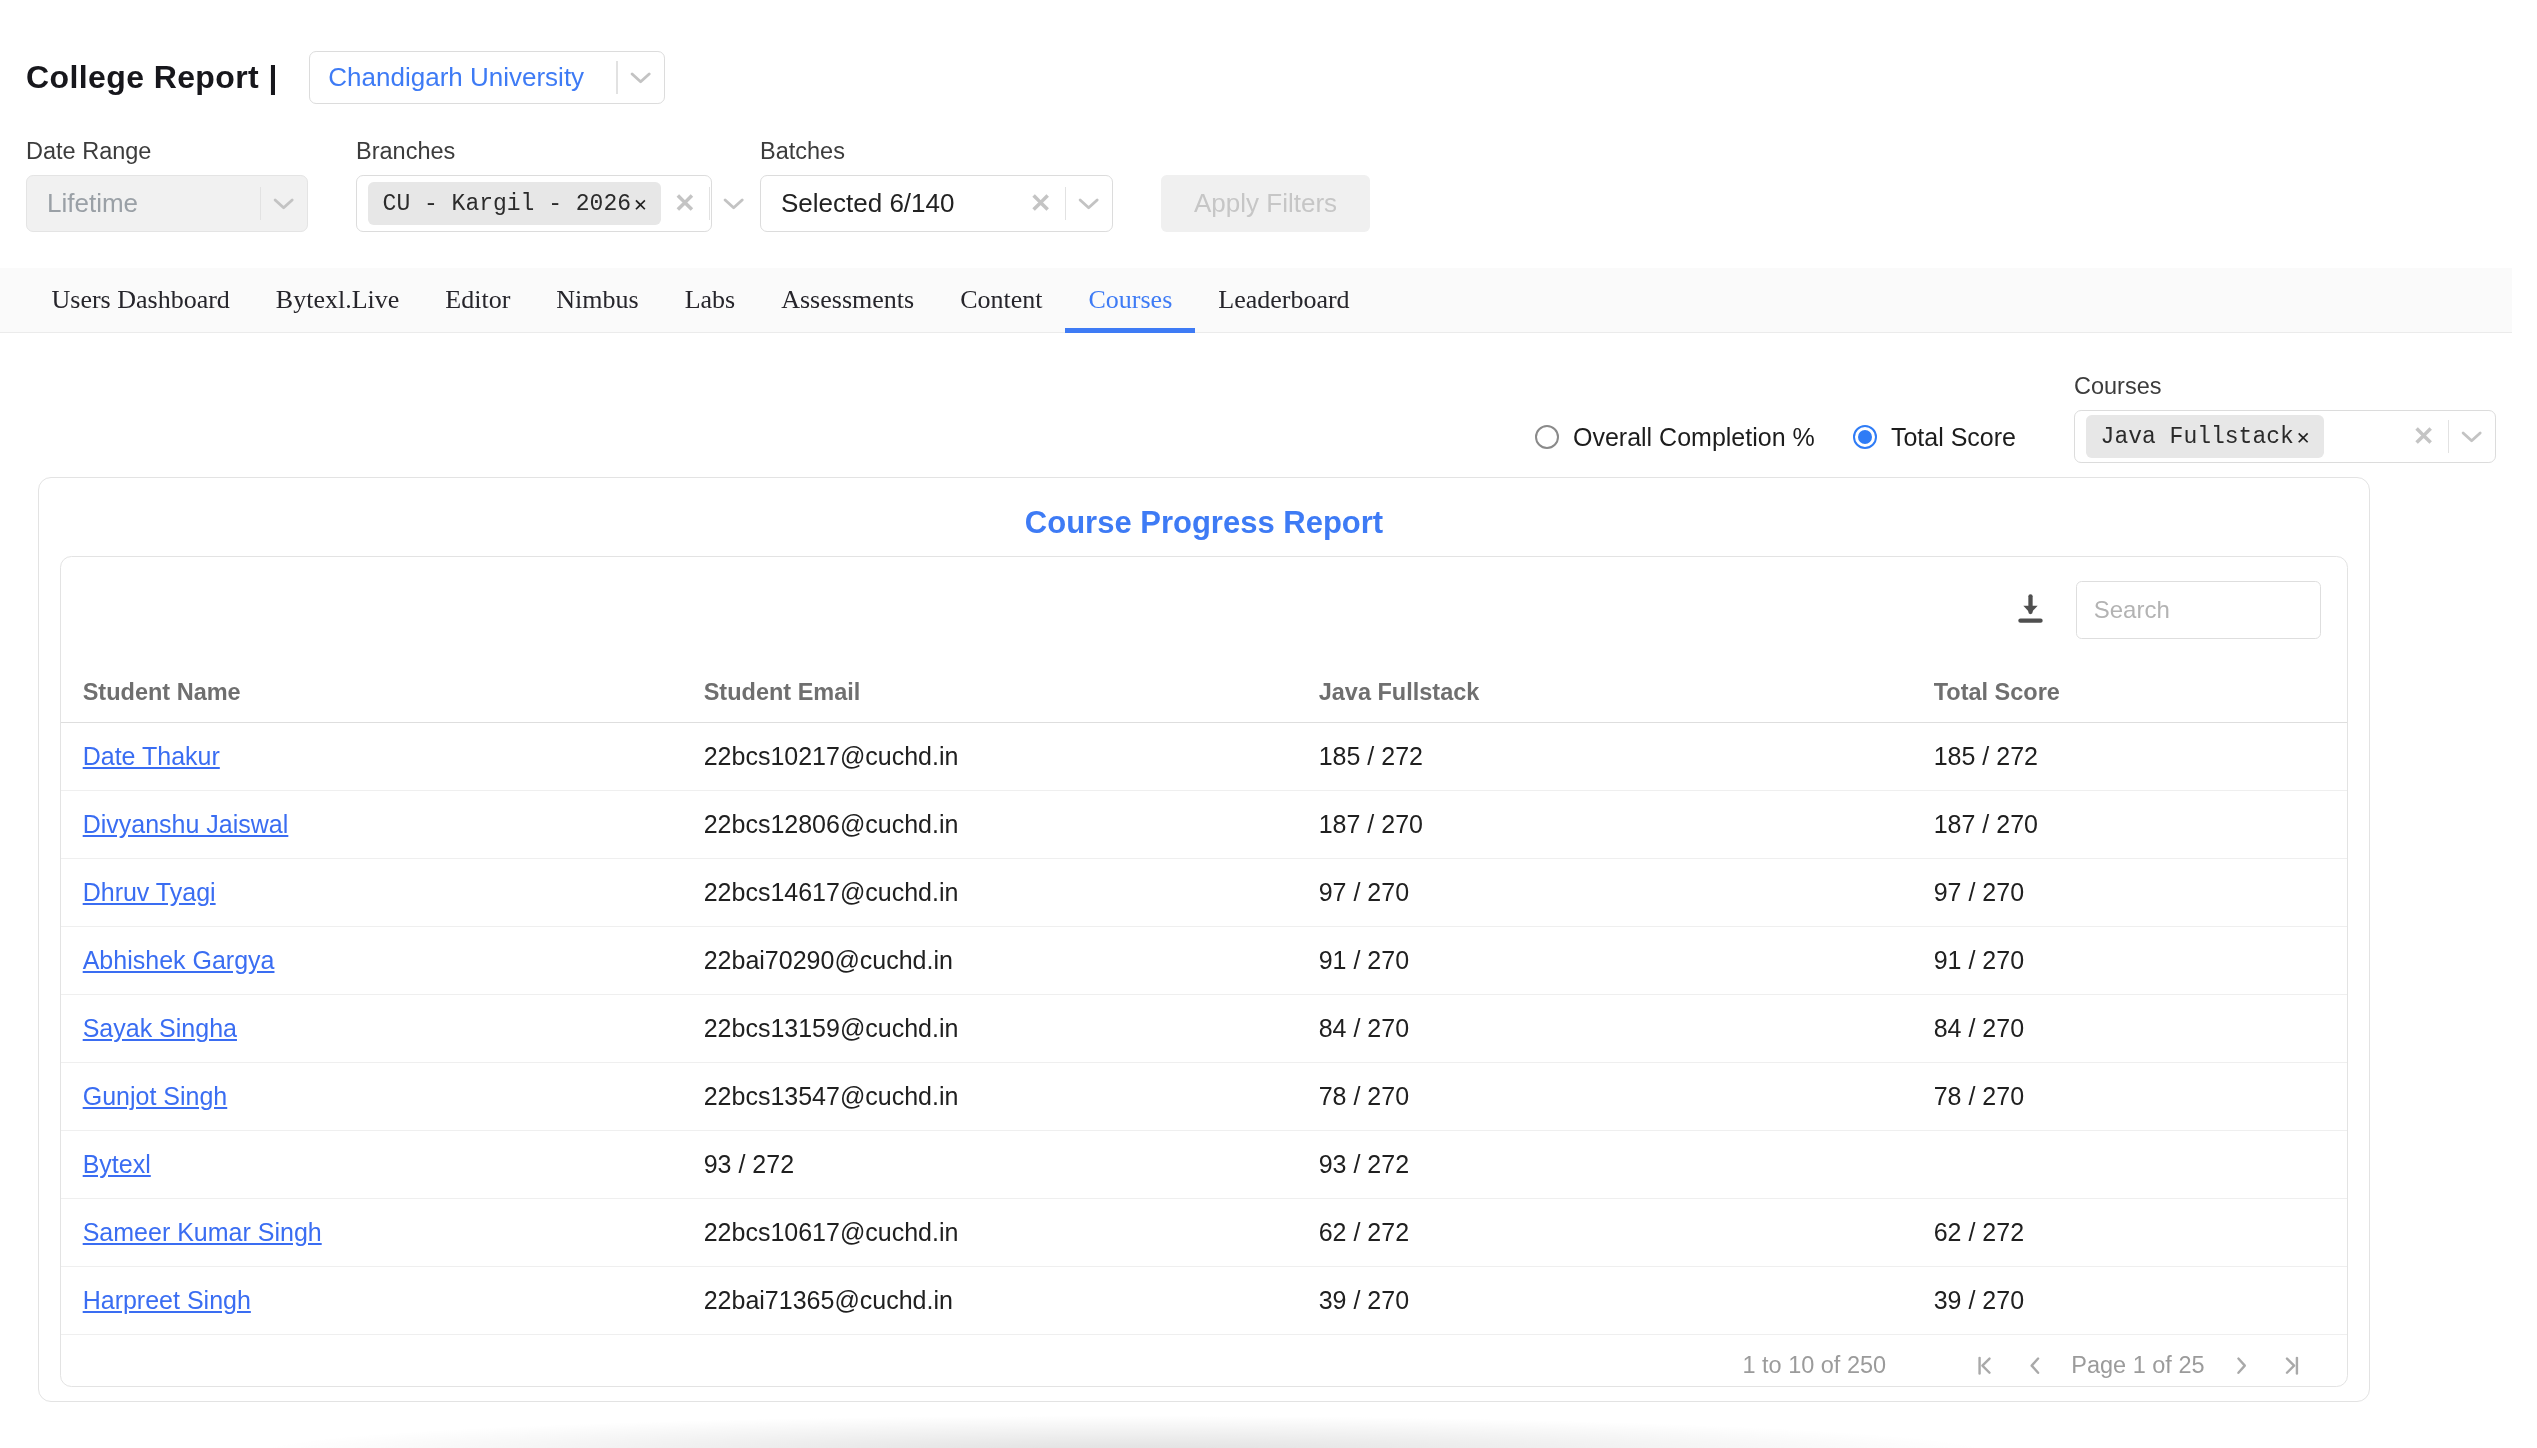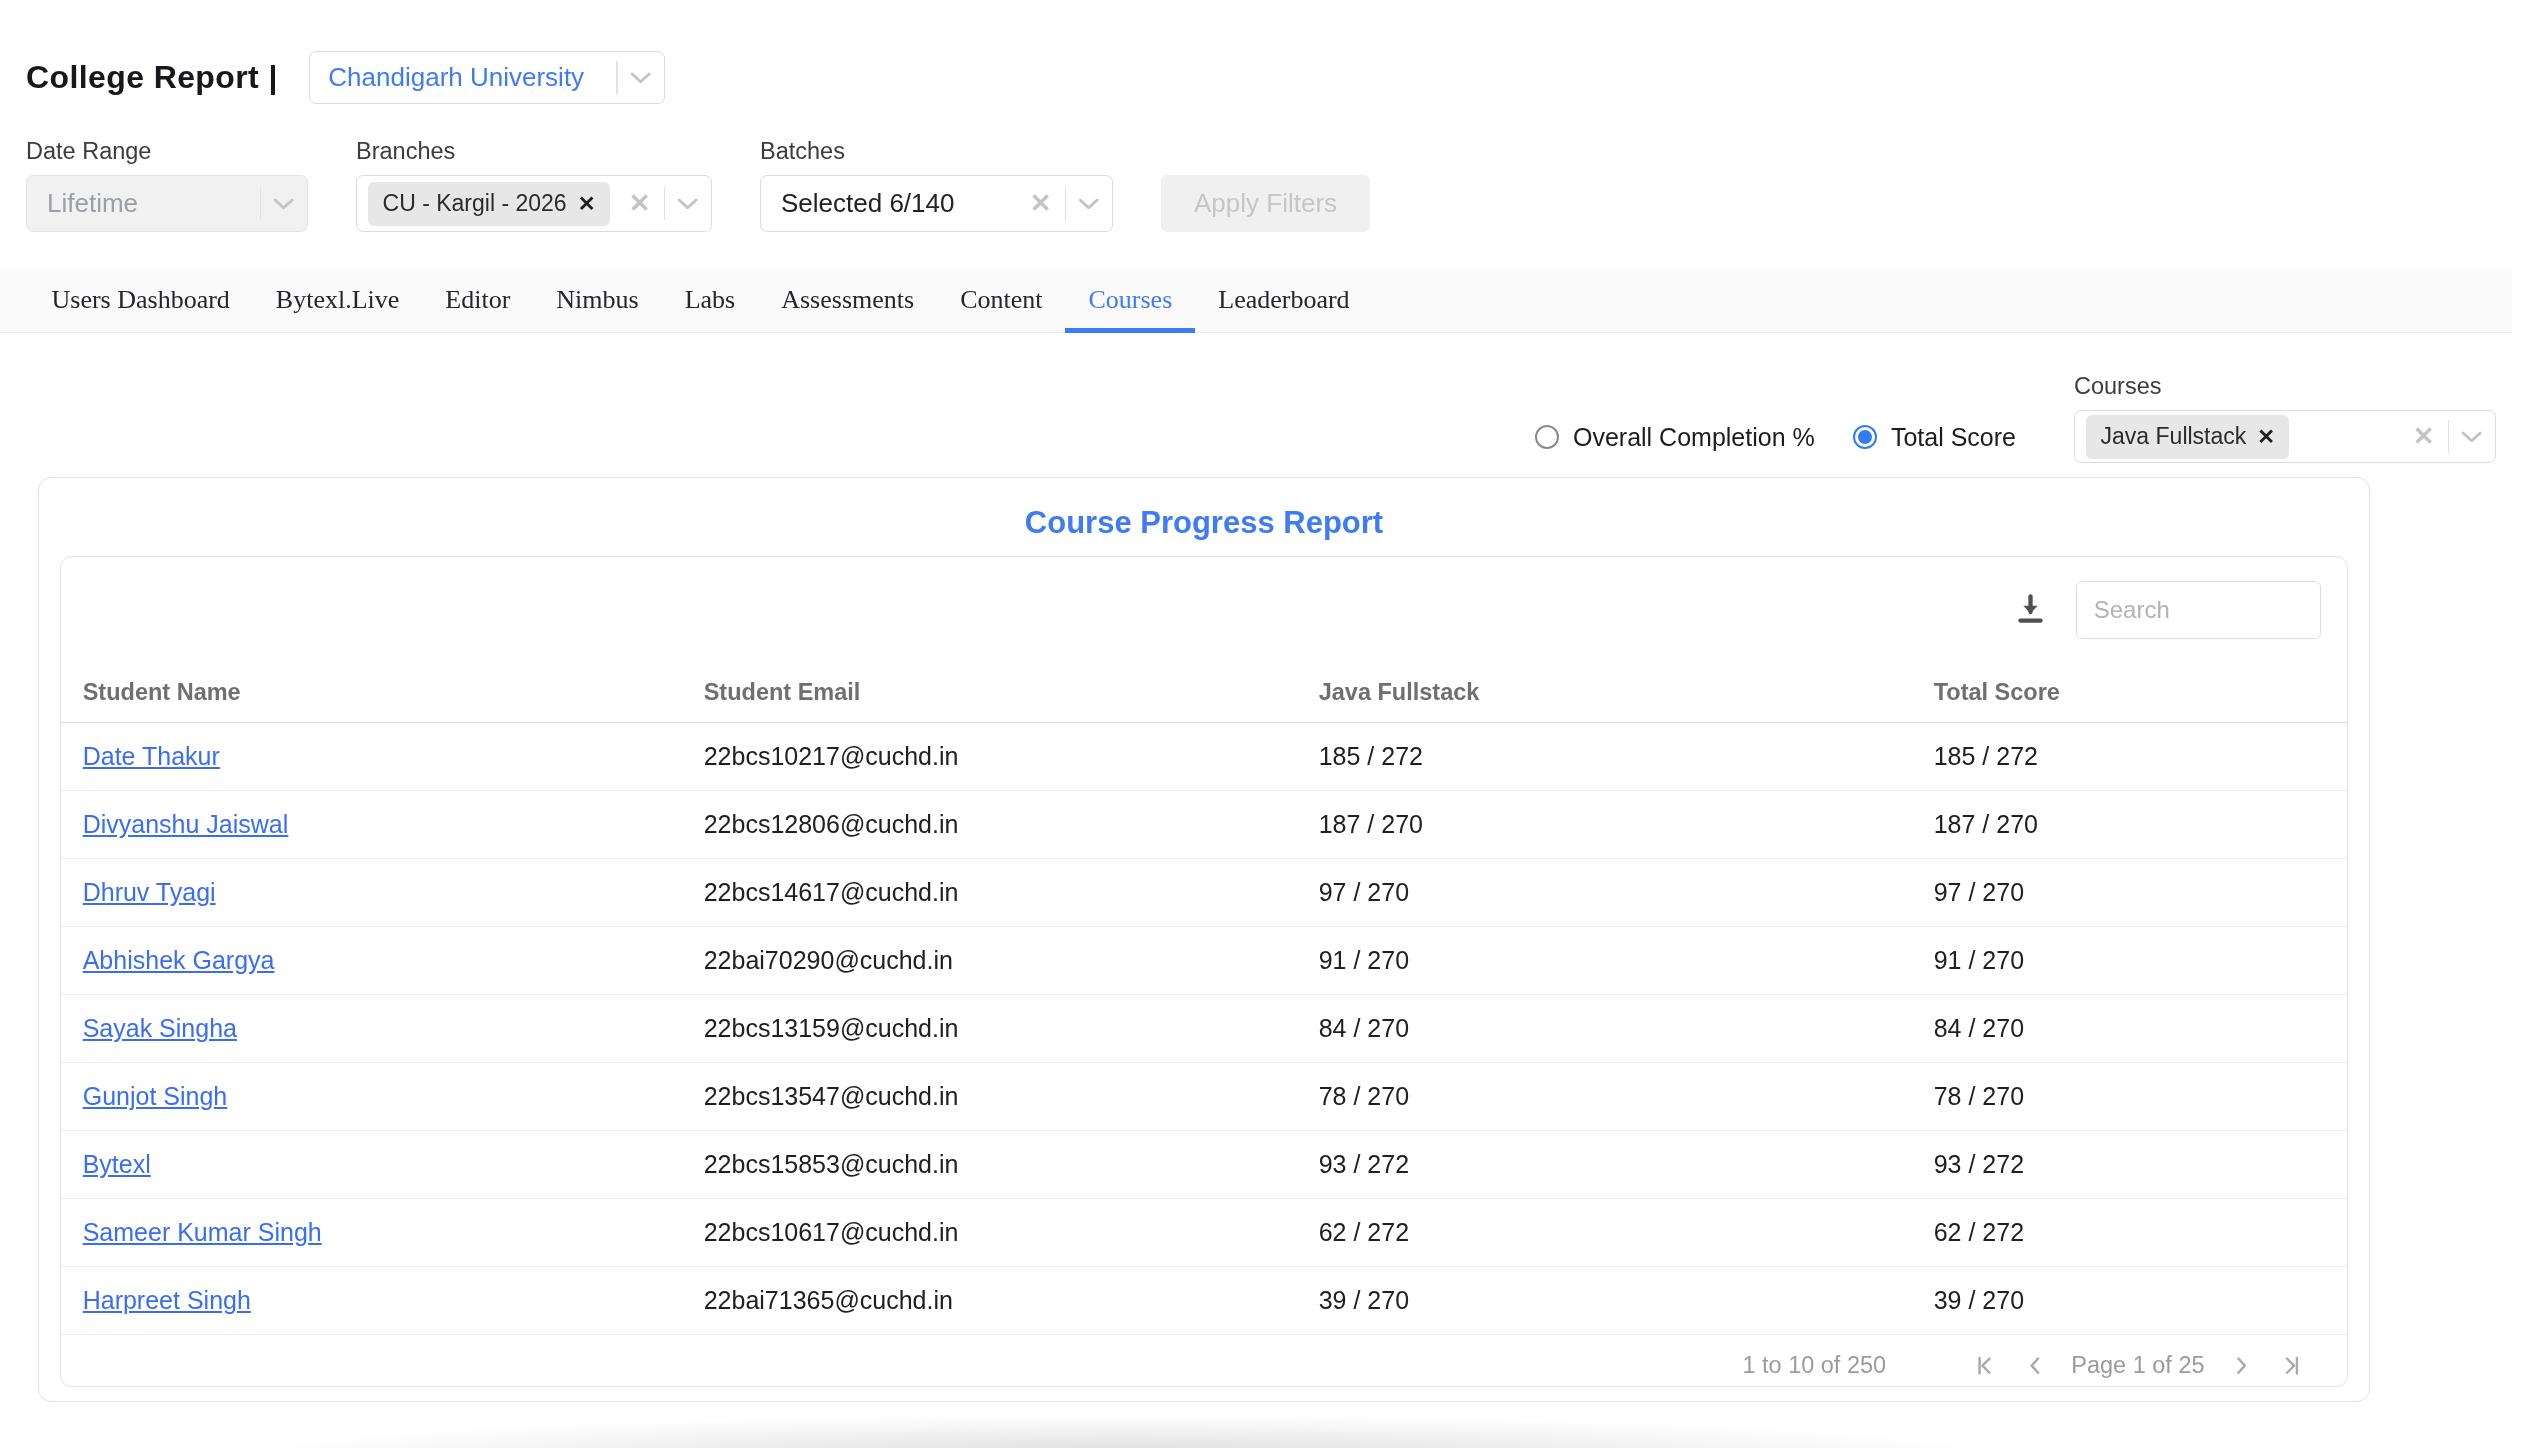--- a/index.html
+++ b/index.html
@@ -32,22 +32,22 @@
   .filter-group{display:flex;flex-direction:column;gap:10px;}
   .filter-label{font-size:23.5px;color:#3c3c3c;}
   .select{display:flex;align-items:center;justify-content:space-between;height:57px;
     border:1.4px solid var(--border);border-radius:7.1px;background:#fff;}
   .select.disabled{background:#F1F1F1;border-color:#E4E4E4;}
   .select .placeholder{color:#9AA0A6;font-size:26px;padding-left:20px;}
   .select .value{color:#222;font-size:26px;padding-left:20px;}
   .date-select{width:282px;}
   .branches-select{width:356px;}
   .batches-select{width:353px;}
-  .chip{display:flex;align-items:center;gap:11px;background:var(--chip-bg);border-radius:5.7px;
-    padding:8.5px 14.2px;margin-left:11.4px;font-size:23px;color:#2b2b2b;white-space:nowrap;}
+  .chip{display:flex;align-items:center;gap:3px;background:var(--chip-bg);border-radius:5.7px;
+    padding:8.5px 14.2px;margin-left:11.4px;font-size:23px;color:#2b2b2b;white-space:nowrap;font-family:Liberation Mono, monospace;}
   .chip .x{font-size:21.3px;font-weight:700;color:#1f1f1f;cursor:pointer;}
   .clear-x{font-size:26px;color:#C4C4C4;font-weight:600;padding:0 13px;cursor:pointer;}
   .apply-btn{height:57px;padding:0 33px;border:none;border-radius:5.7px;background:#F0F0F0;
     color:#C6C6C6;font-size:26px;font-weight:500;font-family:inherit;}
 
   
   .tabbar{display:flex;align-items:stretch;margin-top:36px;width:2512px;height:65px;
     background:#FAFAFA;border-bottom:1.4px solid #EBEBEB;padding-left:28.5px;}
   .tab{position:relative;display:flex;align-items:center;padding:0 23px;font-size:26px;
     color:#26252B;cursor:pointer;white-space:nowrap;font-family:Liberation Serif, serif;}
@@ -293,21 +293,20 @@
           <div class="cell">84 / 270</div>
         </div>
           <div class="trow">
           <div class="cell"><a class="student-link">Gunjot Singh</a></div>
           <div class="cell">22bcs13547@cuchd.in</div>
           <div class="cell">78 / 270</div>
           <div class="cell">78 / 270</div>
         </div>
           <div class="trow">
           <div class="cell"><a class="student-link">Bytexl</a></div>
-          <div class="cell">22bcs15853@cuchd.in</div>
           <div class="cell">93 / 272</div>
           <div class="cell">93 / 272</div>
         </div>
           <div class="trow">
           <div class="cell"><a class="student-link">Sameer Kumar Singh</a></div>
           <div class="cell">22bcs10617@cuchd.in</div>
           <div class="cell">62 / 272</div>
           <div class="cell">62 / 272</div>
         </div>
           <div class="trow">

